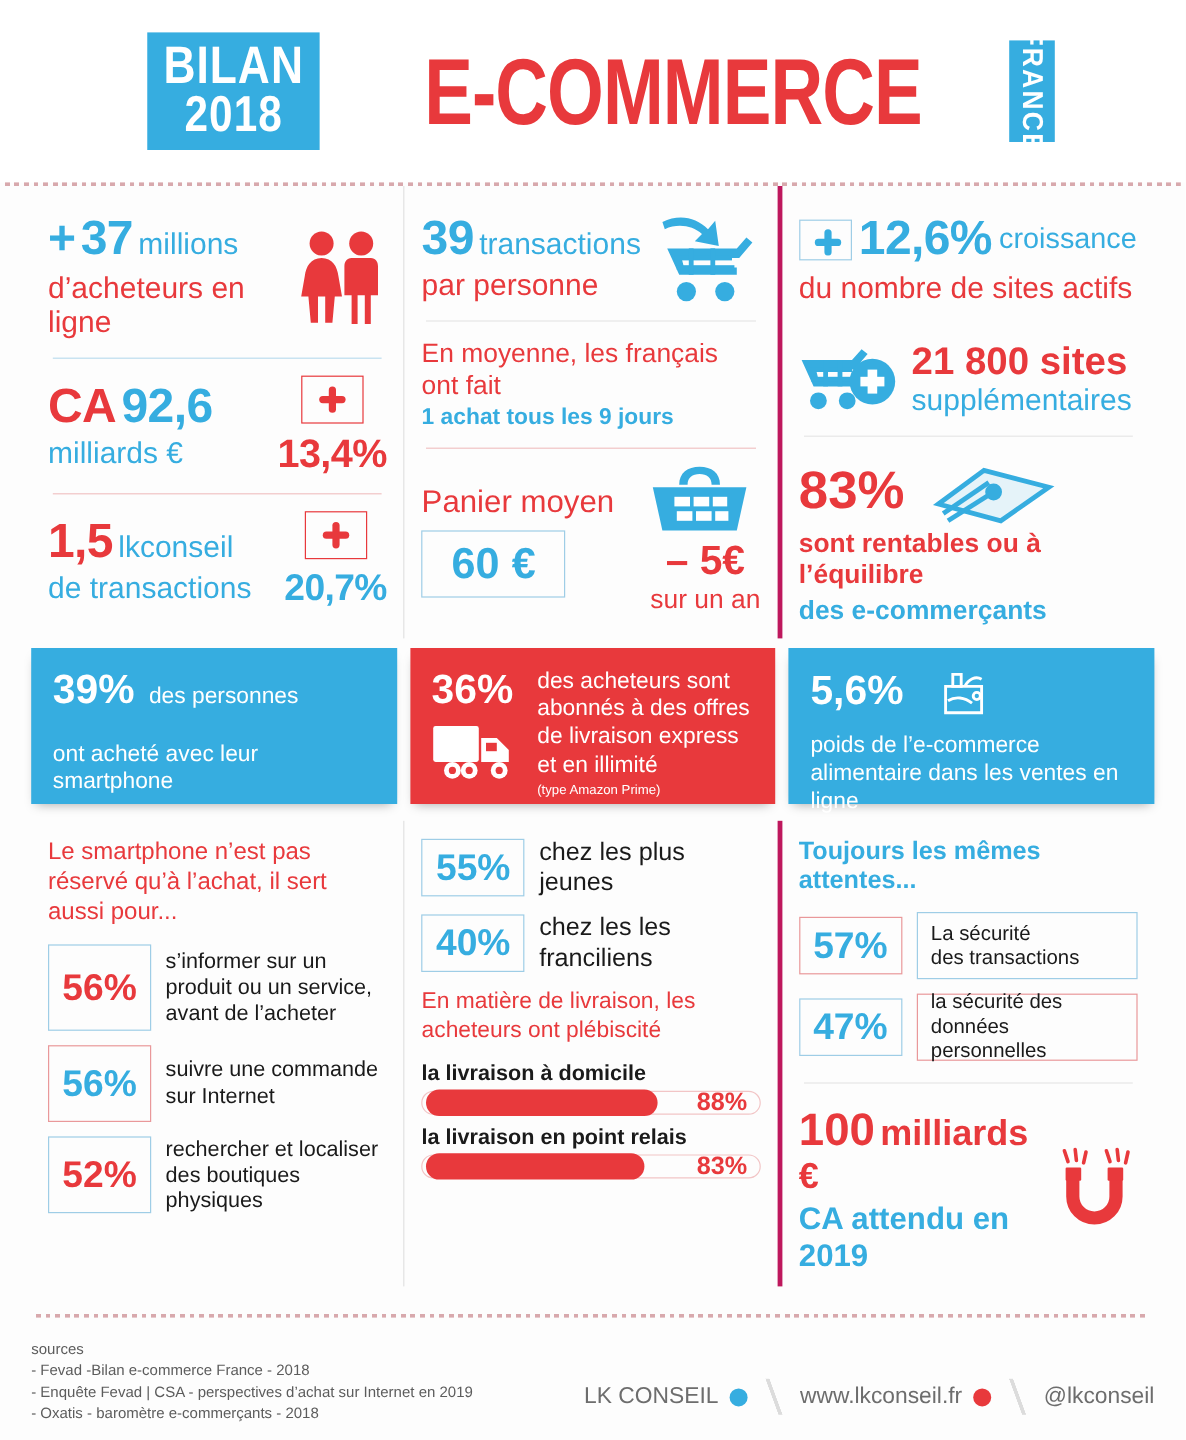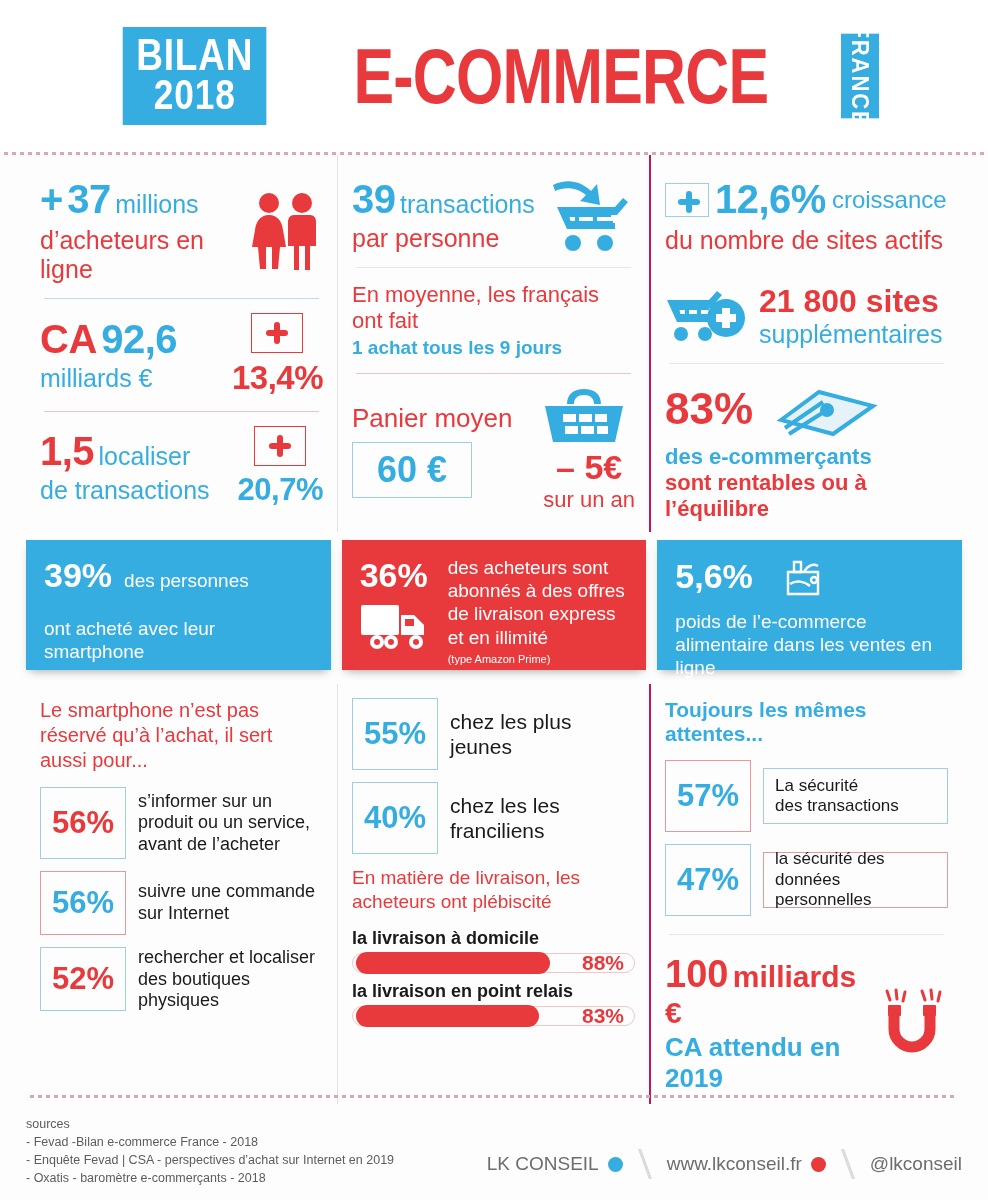--- a/index.html
+++ b/index.html
@@ -51,21 +51,21 @@
 
   .dotted-rule {
     height: 3px;
     background-image: repeating-linear-gradient(to right,#d8a9ad 0 4px, transparent 4px 8px);
     margin: 0 4px;
   }
 
   
   .grid-top { display: flex; padding: 0 26px; }
   .col { flex: 1 1 0; position: relative; padding: 22px 14px 10px; }
-  .col.mid { border-left: 1px solid #e2e2e2; border-right: 2px solid #be185d; }
+  .col.mid { border-left: 1px solid #e2e2e2; border-right: 4px solid #be185d; }
 
   .hrule-blue { height: 1px; background: #bcdcee; margin: 14px 4px; }
   .hrule-red  { height: 1px; background: #f0c3c4; margin: 14px 4px; }
   .hrule-grey { height: 1px; background: #e7e7e7; margin: 14px 4px; }
 
   .cond { font-family: "Liberation Sans Narrow","Liberation Sans", sans-serif; }
   .blue { color: #36ADE0; }
   .red  { color: #E8393C; }
   .bold { font-weight: bold; }
 
@@ -101,21 +101,21 @@
   .band.b-red  { background: #E8393C; }
   .band-pct { font-size: 34px; font-weight: bold; }
   .band-txt { font-size: 19px; line-height: 1.22; font-weight: 300; }
   .band-note { font-size: 11px; margin-top: 4px; }
 
   
   .grid-bot { display: flex; padding: 14px 26px 0; }
 
   .pct-box {
     border: 1.5px solid #9ecde6;
-    min-width: 86px; height: 72px;
+    min-width: 86px; height: 48px;
     display: flex; align-items: center; justify-content: center;
     font-size: 31px; font-weight: bold;
     flex: 0 0 auto;
   }
   .pct-box.red-b { border-color: #e9989a; }
   .stat-row { display: flex; align-items: center; gap: 12px; margin-bottom: 12px; }
   .stat-label { font-size: 18px; line-height: 1.2; color: #1a1a1a; }
 
   .lead-red { color: #E8393C; font-size: 20px; line-height: 1.25; margin-bottom: 14px; }
   .lead-blue { color: #36ADE0; font-size: 21px; font-weight: bold; margin-bottom: 14px; }
@@ -211,21 +211,21 @@
           <div class="cond red big-num" style="margin-top:6px;font-size:33px">13,4%</div>
         </div>
       </div>
 
       <div class="hrule-red"></div>
 
       <div class="row spacebetween">
         <div>
           <div class="cond">
             <span class="red big-num">1,5</span>
-            <span class="blue mid-txt">localiser</span>
+            <span class="blue mid-txt">lkconseil</span>
           </div>
           <div class="cond blue mid-txt" style="margin-top:2px">de transactions</div>
         </div>
         <div style="text-align:center">
           <div class="plusbox" style="margin:0 auto">
             <span class="plusglyph"></span>
           </div>
           <div class="cond blue big-num" style="margin-top:6px;font-size:31px">20,7%</div>
         </div>
       </div>
@@ -346,22 +346,22 @@
                 <path d="M10 50 L48 24"></path>
                 <path d="M14 56 L52 32"></path>
               </g>
               <g fill="#36ADE0">
                 <circle cx="52" cy="32" r="7"></circle>
                 <path d="M6 42 L44 14 L98 28 L58 56 Z" opacity="0.12"></path>
               </g>
             </svg>
           </span>
         </div>
+        <div class="cond red bold" style="font-size:22px">sont rentables ou à l’équilibre</div>
         <div class="cond blue bold" style="font-size:22px;margin-top:4px">des e-commerçants</div>
-        <div class="cond red bold" style="font-size:22px">sont rentables ou à l’équilibre</div>
       </div>
     </div>
   </div>
 
   <div class="bands">
 
     <div class="band b-blue">
       <div class="row" style="gap:12px;align-items:baseline">
         <span class="cond band-pct">39%</span>
         <span class="cond band-txt">des personnes</span>

